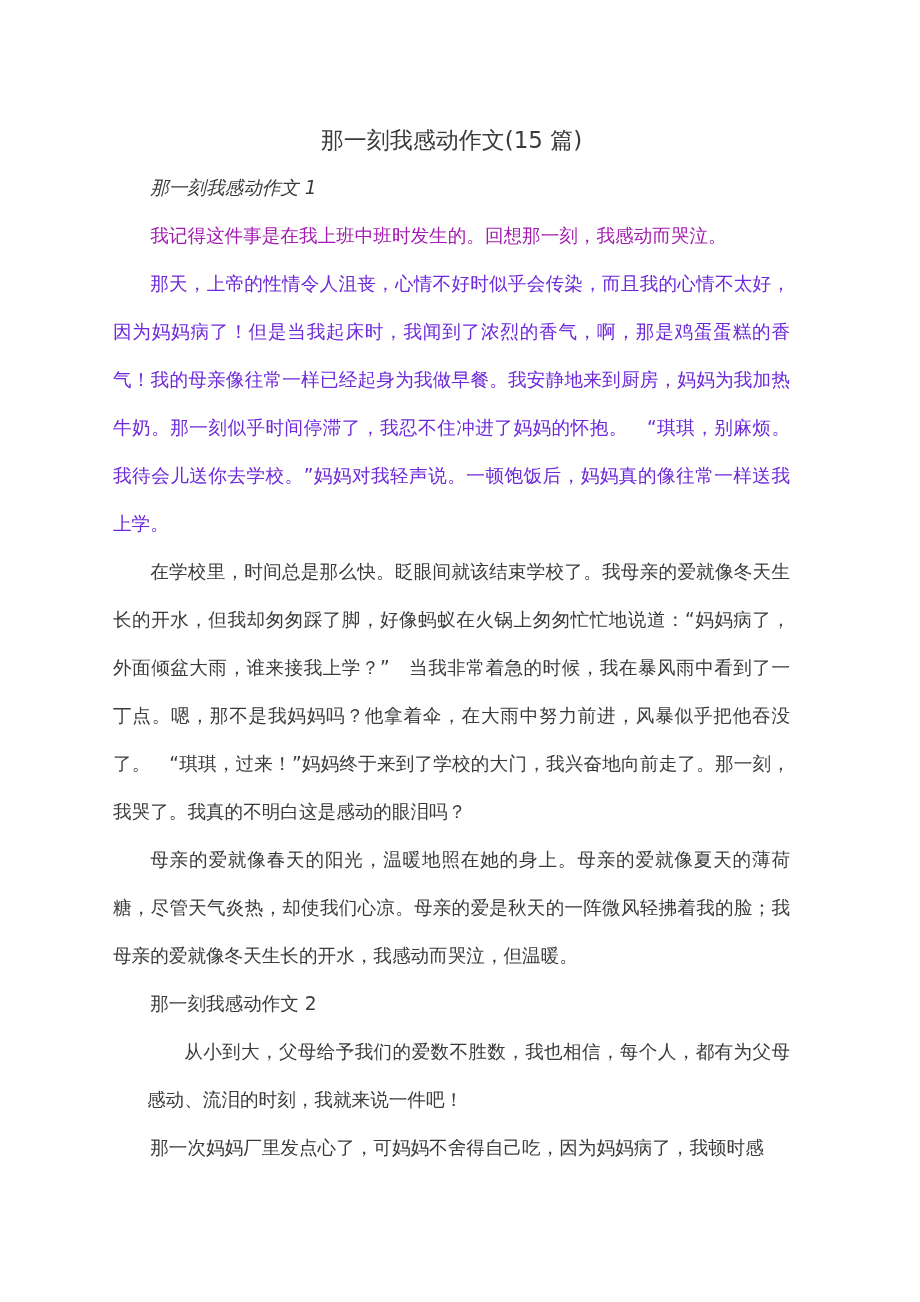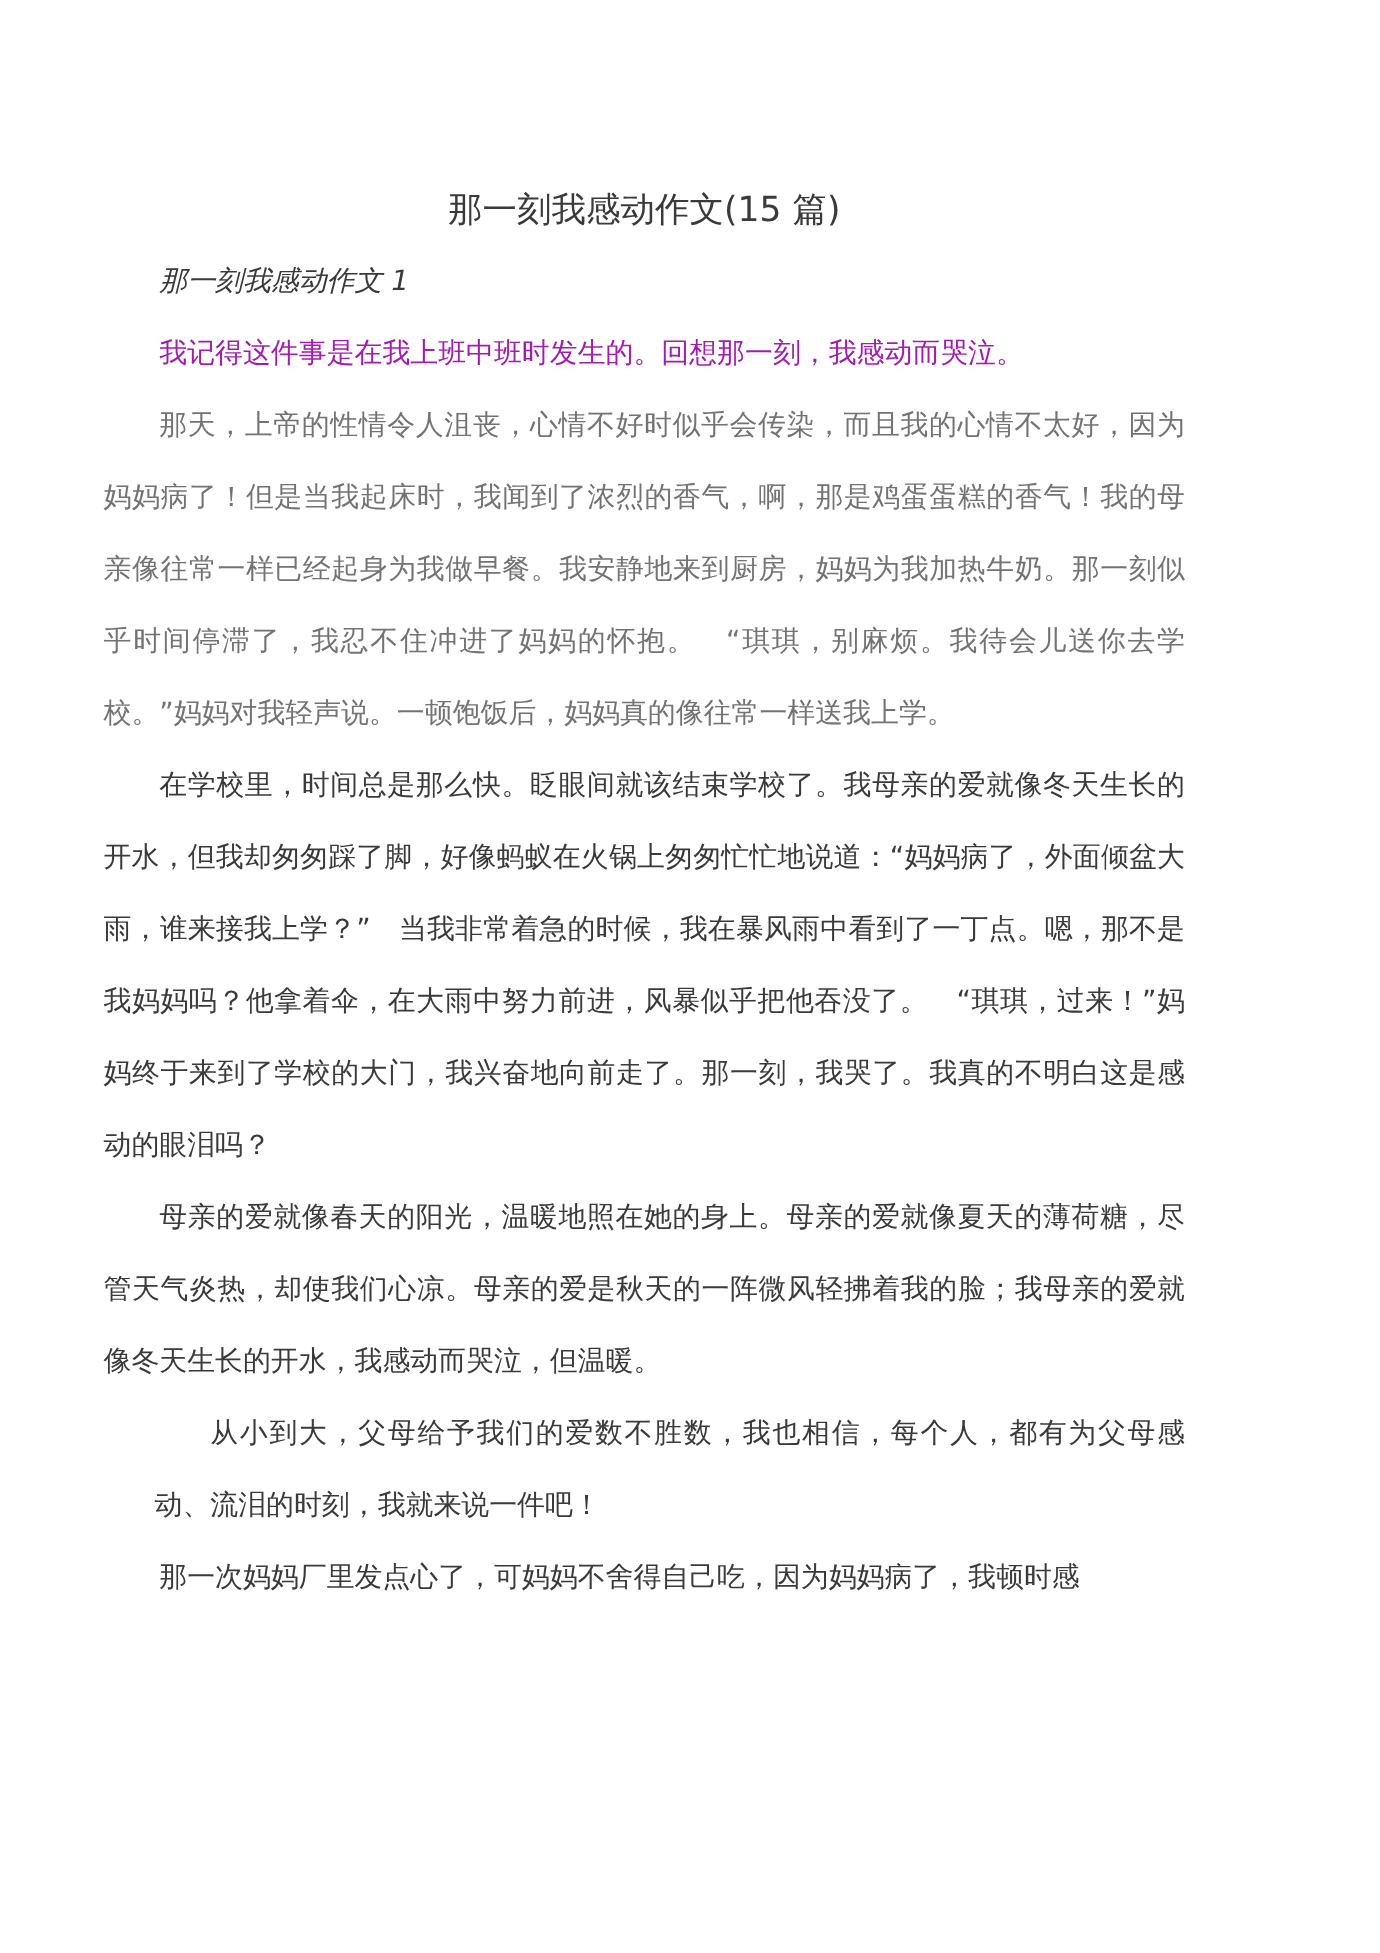--- a/index.html
+++ b/index.html
@@ -11,21 +11,21 @@
     width: 920px;
     height: 1302px;
     overflow: hidden;
     font-family: "DejaVu Sans", "Liberation Sans", sans-serif;
   }
   .doc-page {
     box-sizing: border-box;
     width: 920px;
     height: 1107px;
     background: #ffffff;
-    padding: 116px 130px 0 69px;
+    padding: 116px 130px 0 113px;
   }
   .doc-title {
     font-size: 23px;
     line-height: 48px;
     text-align: center;
     font-weight: 400;
     color: #3a3a3a;
     margin: 0;
   }
   .doc-body p {
@@ -41,19 +41,20 @@
   }
 </style>
 </head>
 <body style="background: rgb(255, 255, 255);">
 
 <div class="doc-page">
   <h1 class="doc-title" style="color: rgb(58, 58, 58);">那一刻我感动作文(15 篇)</h1>
   <div class="doc-body">
       <p style="color: rgb(58, 58, 58); font-style: italic;">那一刻我感动作文 1</p>
       <p style="color: #a21caf;">我记得这件事是在我上班中班时发生的。回想那一刻，我感动而哭泣。</p>
-      <p style="color: #737373;">那天，上帝的性情令人沮丧，心情不好时似乎会传染，而且我的心情不太好，因为妈妈病了！但是当我起床时，我闻到了浓烈的香气，啊，那是鸡蛋蛋糕的香气！我的母亲像往常一样已经起身为我做早餐。我安静地来到厨房，妈妈为我加热牛奶。那一刻似乎时间停滞了，我忍不住冲进了妈妈的怀抱。　“琪琪，别麻烦。我待会儿送你去学校。”妈妈对我轻声说。一顿饱饭后，妈妈真的像往常一样送我上学。</p>
+      <p style="color: #6d28d9;">那天，上帝的性情令人沮丧，心情不好时似乎会传染，而且我的心情不太好，因为妈妈病了！但是当我起床时，我闻到了浓烈的香气，啊，那是鸡蛋蛋糕的香气！我的母亲像往常一样已经起身为我做早餐。我安静地来到厨房，妈妈为我加热牛奶。那一刻似乎时间停滞了，我忍不住冲进了妈妈的怀抱。　“琪琪，别麻烦。我待会儿送你去学校。”妈妈对我轻声说。一顿饱饭后，妈妈真的像往常一样送我上学。</p>
       <p style="color: rgb(58, 58, 58);">在学校里，时间总是那么快。眨眼间就该结束学校了。我母亲的爱就像冬天生长的开水，但我却匆匆踩了脚，好像蚂蚁在火锅上匆匆忙忙地说道：“妈妈病了，外面倾盆大雨，谁来接我上学？”　当我非常着急的时候，我在暴风雨中看到了一丁点。嗯，那不是我妈妈吗？他拿着伞，在大雨中努力前进，风暴似乎把他吞没了。　“琪琪，过来！”妈妈终于来到了学校的大门，我兴奋地向前走了。那一刻，我哭了。我真的不明白这是感动的眼泪吗？</p>
       <p style="color: rgb(58, 58, 58);">母亲的爱就像春天的阳光，温暖地照在她的身上。母亲的爱就像夏天的薄荷糖，尽管天气炎热，却使我们心凉。母亲的爱是秋天的一阵微风轻拂着我的脸；我母亲的爱就像冬天生长的开水，我感动而哭泣，但温暖。</p>
+      <p style="color: rgb(58, 58, 58);">那一刻我感动作文 2</p>
       <p style="color: rgb(58, 58, 58); margin-left: 34px;">从小到大，父母给予我们的爱数不胜数，我也相信，每个人，都有为父母感动、流泪的时刻，我就来说一件吧！</p>
       <p style="color: rgb(58, 58, 58);">那一次妈妈厂里发点心了，可妈妈不舍得自己吃，因为妈妈病了，我顿时感</p>
     </div>
 </div>
 
 </body></html>

